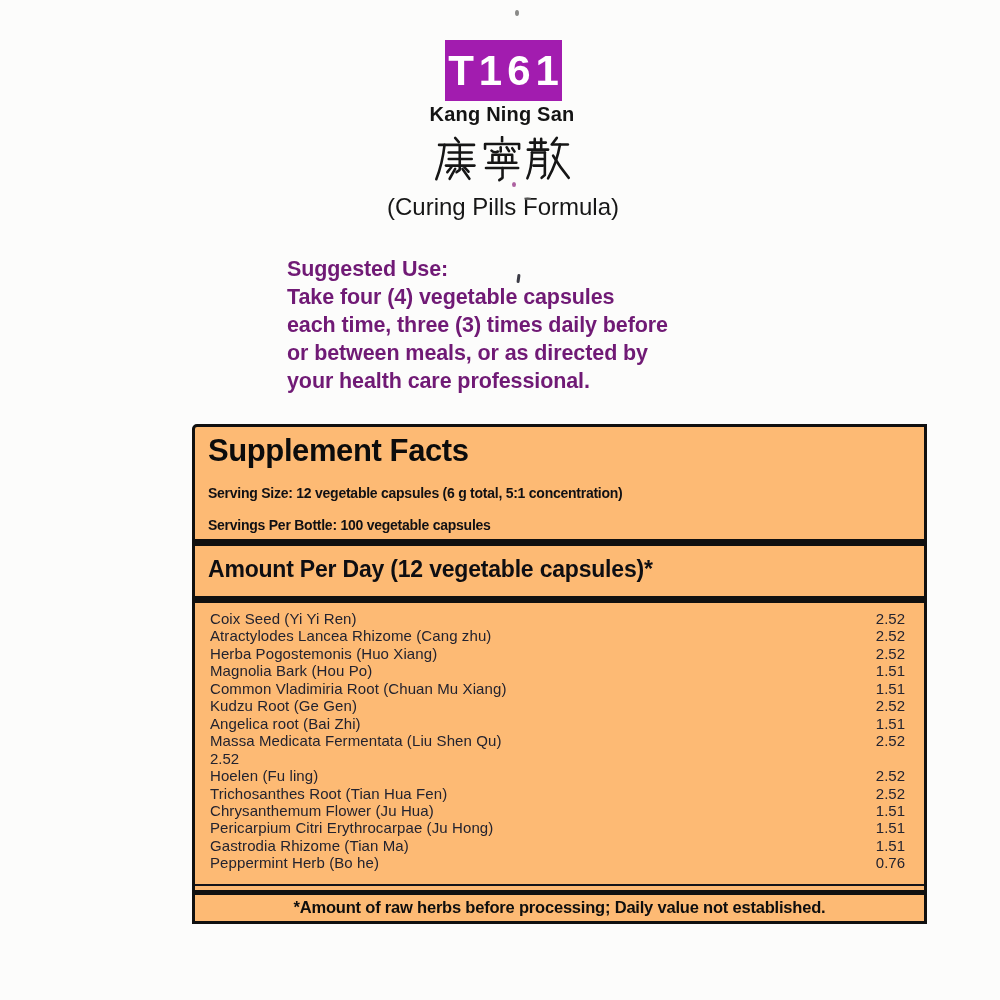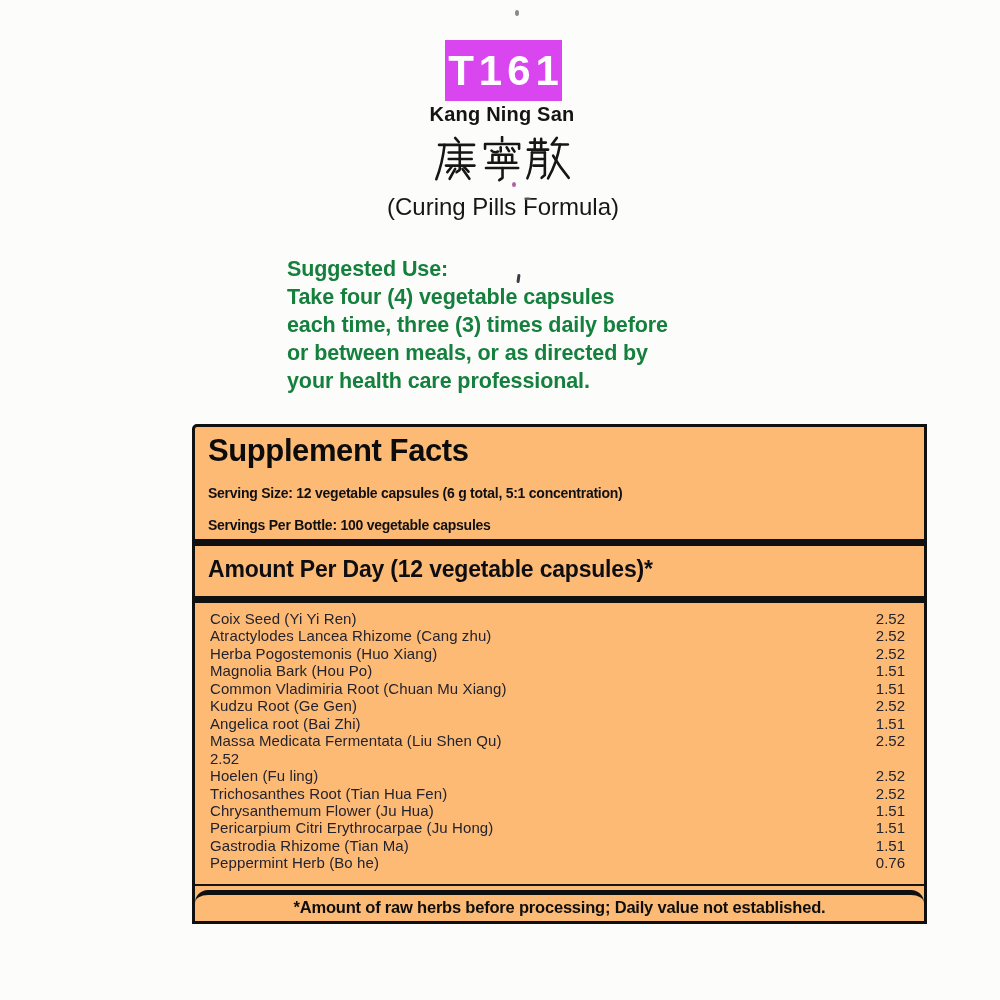--- a/index.html
+++ b/index.html
@@ -9,21 +9,21 @@
     font-family:"Liberation Sans","DejaVu Sans",sans-serif;
     color:#111;
     position:relative;
     overflow:hidden;
   }
   .page{position:absolute;inset:0;}
 
   
   .t161-box{
     position:absolute;left:445px;top:40px;width:117px;height:61px;
-    background:#d946ef;color:#fff;
+    background:#a21caf;color:#fff;
     display:flex;align-items:center;justify-content:center;
     font-size:42px;font-weight:700;letter-spacing:5px;
     padding-left:5px;box-sizing:border-box;
   }
   .pinyin-name{
     position:absolute;left:0;right:0;top:103px;
     text-align:center;font-size:20px;font-weight:700;letter-spacing:0.2px;
     transform:translateX(2px);
     color:#141414;
   }
@@ -39,21 +39,21 @@
   }
   .formula-name{
     position:absolute;left:0;right:0;top:193px;
     text-align:center;font-size:24px;font-weight:400;color:#161616;
     transform:translateX(3px);
   }
 
   
   .suggested{
     position:absolute;left:287px;top:255px;width:440px;
-    font-size:21.5px;font-weight:700;line-height:28px;color:#15803d;
+    font-size:21.5px;font-weight:700;line-height:28px;color:#701a75;
     letter-spacing:-0.1px;
   }
 
   
   .sf-box{
     position:absolute;left:192px;top:424px;width:735px;height:500px;
     border:3px solid #101010;background:#fdba74;
     box-sizing:border-box;
     display:flex;flex-direction:column;
     border-radius:5px 0 0 0;
@@ -87,21 +87,21 @@
   .ing-row{
     display:flex;justify-content:space-between;align-items:baseline;
     line-height:17.45px;font-size:15px;color:#23232f;
   }
   .ing-name{letter-spacing:0.1px;}
   .ing-amount{font-variant-numeric:tabular-nums;}
   .sf-gap{height:4px;}
   .sf-footnote{
     border-top:5px solid #101010;
     text-align:center;font-size:16.5px;font-weight:700;
-    padding:3px 2px 4px;color:#0e0e0e;letter-spacing:-0.2px;border-radius:13px;
+    padding:3px 2px 4px;color:#0e0e0e;letter-spacing:-0.2px;
   }
 
   
   .other-row{
     position:absolute;left:192px;top:932px;width:614px;height:34px;
     font-size:24px;font-weight:400;color:#17171c;
   }
   .other-label{position:absolute;left:13px;top:0;}
   .other-value{position:absolute;left:238px;top:0;}
 

